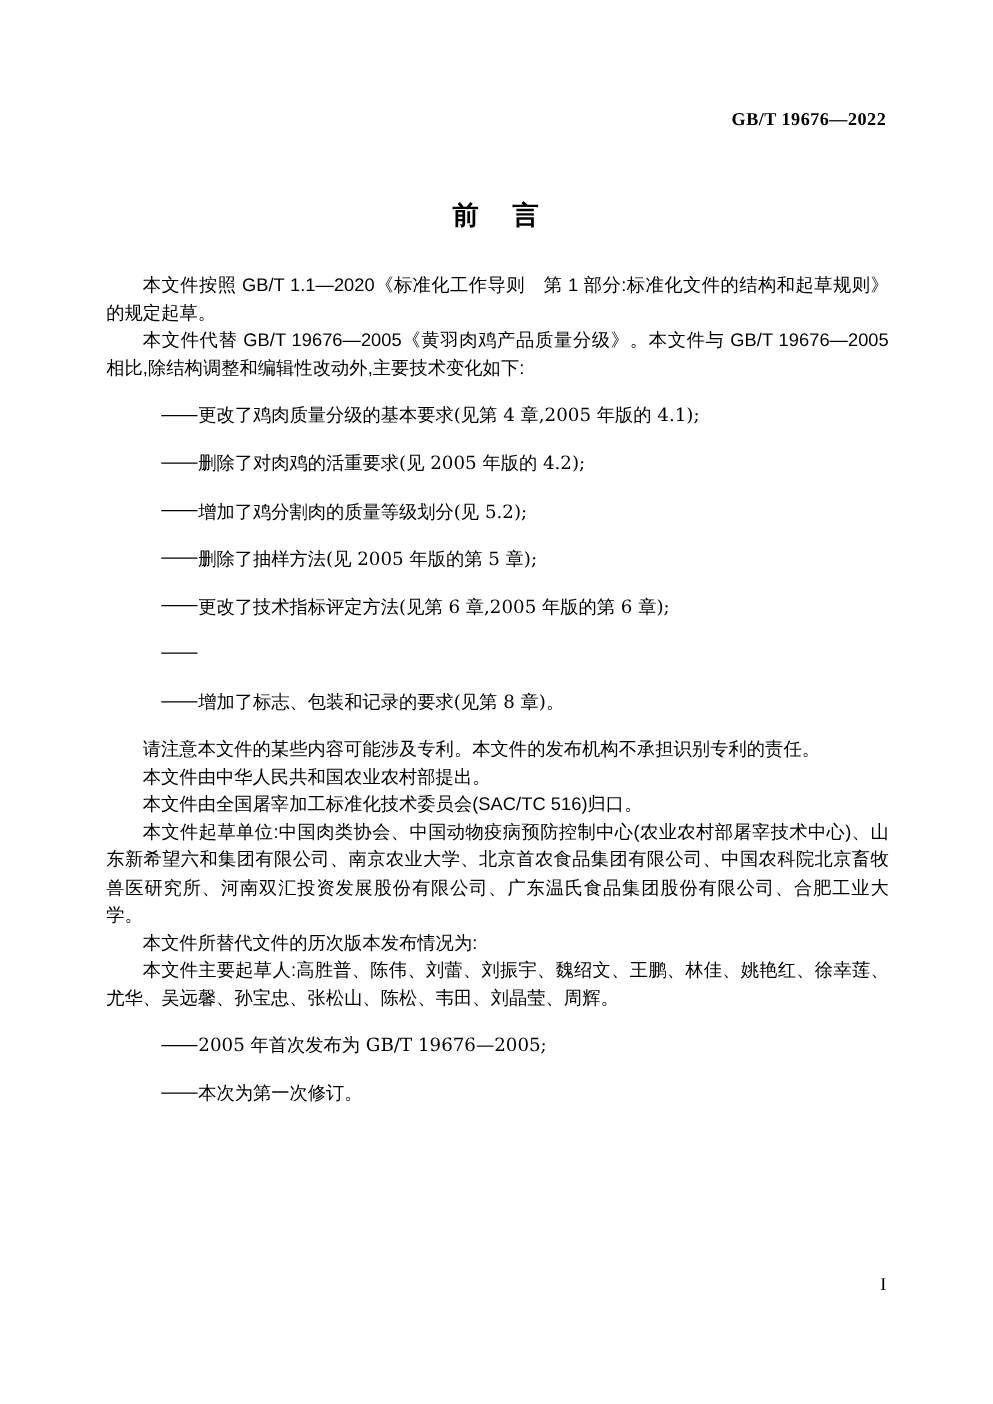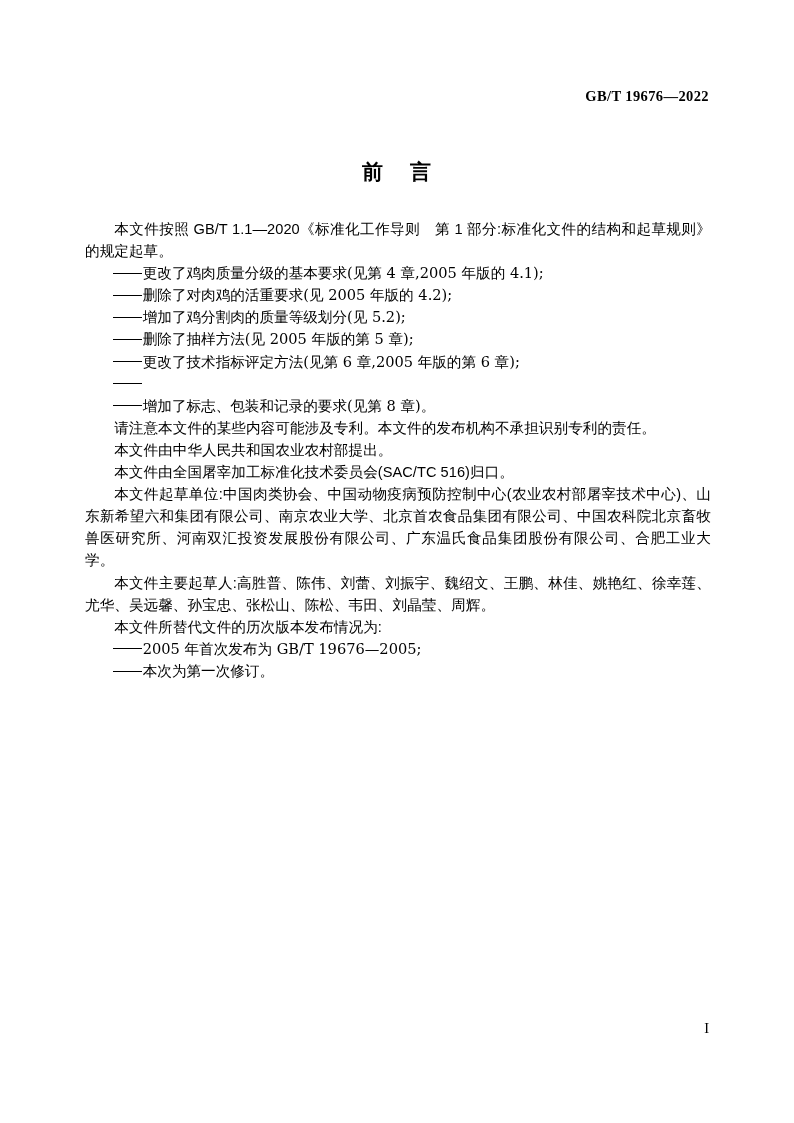--- a/index.html
+++ b/index.html
@@ -64,21 +64,21 @@
     line-height: 22.1px;
     text-align: justify;
     text-justify: inter-ideograph;
     text-indent: 2em;
     font-family: Liberation Sans, sans-serif;
     letter-spacing: 0.05px;
   }
 
   
   p.dash {
-    margin: 0;
+    margin: 16px;
     padding: 0;
     font-size: 14.6px;
     line-height: 22.1px;
     text-indent: 0;
     padding-left: 28px;
     text-align: left;
     font-family: "DejaVu Serif", "Liberation Serif", serif;
   }
   .dashmark {
     display: inline-block;
@@ -110,35 +110,36 @@
   </div>
 
   <div class="title">
     <span>前</span><span class="gap"></span><span>言</span>
   </div>
 
   <div class="content">
 
     <p class="para">本文件按照 GB/T 1.1—2020《标准化工作导则　第 1 部分:标准化文件的结构和起草规则》的规定起草。</p>
 
+    <p class="para">本文件代替 GB/T 19676—2005《黄羽肉鸡产品质量分级》。本文件与 GB/T 19676—2005 相比,除结构调整和编辑性改动外,主要技术变化如下:</p>
 
     <p class="dash"><span class="dashmark"></span><span>更改了鸡肉质量分级的基本要求(见第 4 章,2005 年版的 4.1);</span></p>
     <p class="dash"><span class="dashmark"></span><span>删除了对肉鸡的活重要求(见 2005 年版的 4.2);</span></p>
     <p class="dash"><span class="dashmark"></span><span>增加了鸡分割肉的质量等级划分(见 5.2);</span></p>
     <p class="dash"><span class="dashmark"></span><span>删除了抽样方法(见 2005 年版的第 5 章);</span></p>
     <p class="dash"><span class="dashmark"></span><span>更改了技术指标评定方法(见第 6 章,2005 年版的第 6 章);</span></p>
     <p class="dash"><span class="dashmark"></span></p>
     <p class="dash"><span class="dashmark"></span><span>增加了标志、包装和记录的要求(见第 8 章)。</span></p>
 
     <p class="para">请注意本文件的某些内容可能涉及专利。本文件的发布机构不承担识别专利的责任。</p>
     <p class="para">本文件由中华人民共和国农业农村部提出。</p>
     <p class="para">本文件由全国屠宰加工标准化技术委员会(SAC/TC 516)归口。</p>
     <p class="para">本文件起草单位:中国肉类协会、中国动物疫病预防控制中心(农业农村部屠宰技术中心)、山东新希望六和集团有限公司、南京农业大学、北京首农食品集团有限公司、中国农科院北京畜牧兽医研究所、河南双汇投资发展股份有限公司、广东温氏食品集团股份有限公司、合肥工业大学。</p>
+    <p class="para">本文件所替代文件的历次版本发布情况为:</p>
     <p class="para">本文件主要起草人:高胜普、陈伟、刘蕾、刘振宇、魏绍文、王鹏、林佳、姚艳红、徐幸莲、尤华、吴远馨、孙宝忠、张松山、陈松、韦田、刘晶莹、周辉。</p>
-    <p class="para">本文件所替代文件的历次版本发布情况为:</p>
 
     <p class="dash"><span class="dashmark"></span><span>2005 年首次发布为 GB/T 19676—2005;</span></p>
     <p class="dash"><span class="dashmark"></span><span>本次为第一次修订。</span></p>
 
   </div>
 
   <div class="folio">
     <span>I</span>
   </div>
 

